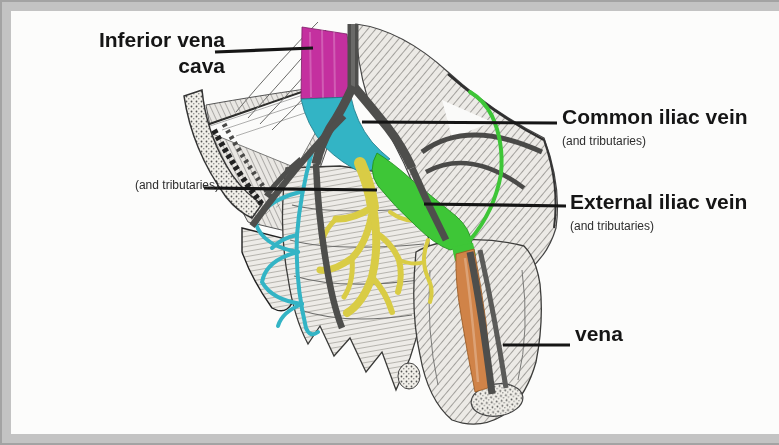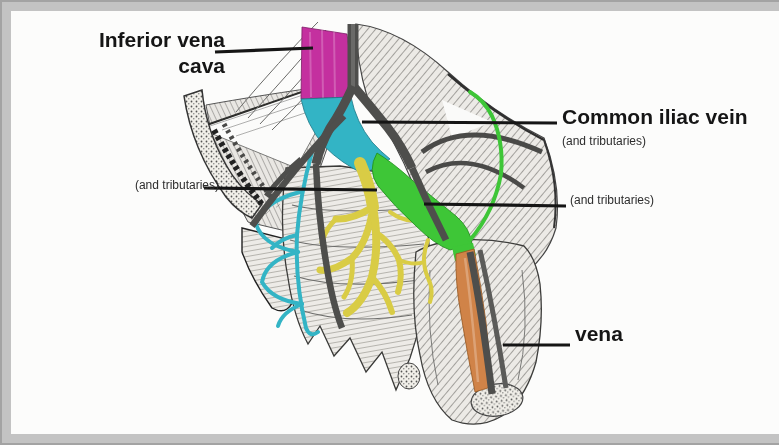--- a/index.html
+++ b/index.html
@@ -154,19 +154,20 @@
   <div class="lbl" style="left:562px;top:104px;">
     <div>Common iliac vein</div>
     <div class="sub">(and tributaries)</div>
   </div>
 
   <div class="lbl alignR" style="right:578px;top:174px;">
     <div class="sub">(and tributaries)</div>
   </div>
 
   <div class="lbl" style="left:570px;top:189px;">
+    <div>External iliac vein</div>
     <div class="sub">(and tributaries)</div>
   </div>
 
   <div class="lbl" style="left:575px;top:321px;">
     <div>vena</div>
   </div>
 </div>
 
 </body></html>

